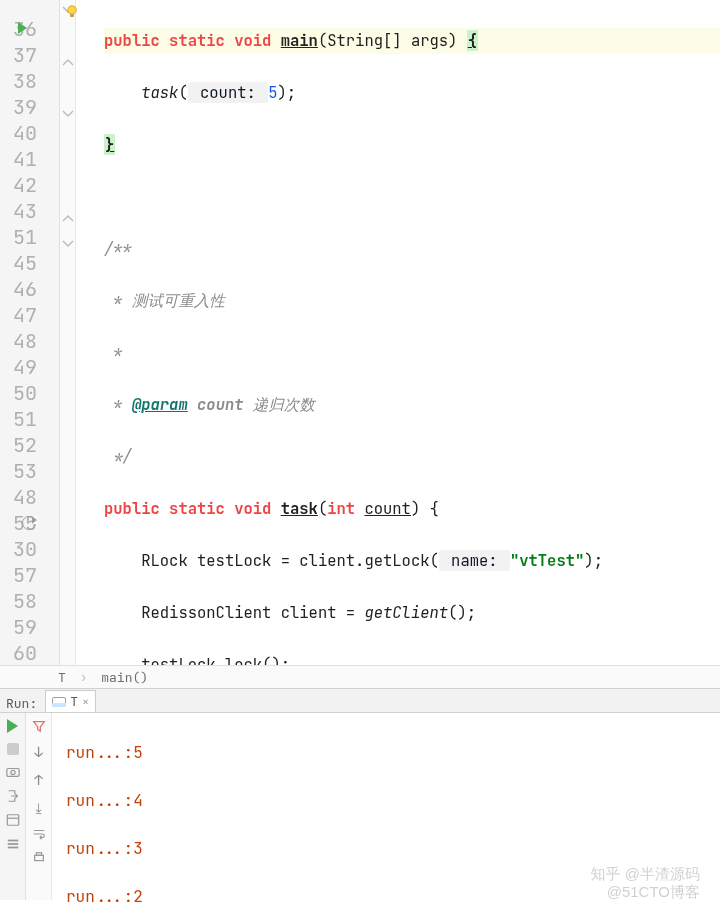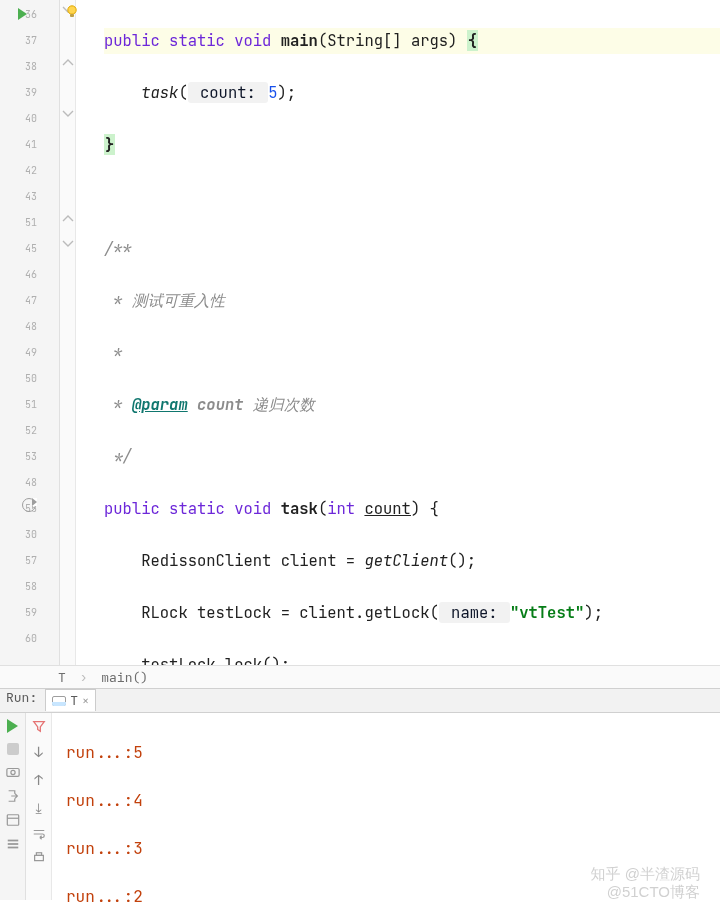--- a/index.html
+++ b/index.html
@@ -13,23 +13,23 @@
     overflow:hidden;
     position:relative;
   }
   .editor { display:flex; height:665px; overflow:hidden; }
   .gutter {
     background:#f5f5f5;
     width:60px;
     flex-shrink:0;
     text-align:right;
     color:#b0b0b0;
-    font-size:10px;
+    font-size:20px;
     line-height:26px;
-    padding-top:2px;
+    padding-top:16px;
     border-right:1px solid #e0e0e0;
     position:relative;
   }
   .gutter .ln { padding-right:22px; position:relative; height:26px; }
   .gutter .run-tri {
     position:absolute; left:18px; top:6px; width:0;height:0;
     border-top:6px solid transparent;
     border-bottom:6px solid transparent;
     border-left:9px solid #4caf50;
   }
@@ -49,22 +49,22 @@
     flex:1;
     padding-left:28px;
     padding-top:2px;
     line-height:26px;
     font-size:15.5px;
     white-space:pre;
     overflow:hidden;
   }
   .cline { height:26px; }
   .cline.hl { background:#fdfde7; }
-  .kw { color:#6d28d9; font-weight:400; }
-  .bold { font-weight:700; }
+  .kw { color:#ef4444; font-weight:700; }
+  .bold { font-weight:700;text-decoration:underline; }
   .ital { font-style:italic; }
   .bolditalic { font-weight:700; font-style:italic; }
   .hint { color:#0f172a; font-style:normal; background:#f2f2f2; padding:0 3px; border-radius:3px; }
   .cm { color:#8c8c8c; font-style:italic; }
   .doctag { color:#0f766e; font-style:italic; text-decoration:underline; font-weight:700;}
   .str { color:#067d17; font-weight:700;}
   .num { color:#1750eb; }
   .underline { text-decoration:underline; }
   .hlgreen { background:#ccf2cc; padding:0 1px;}
   .rerun {
@@ -83,21 +83,21 @@
     height:24px; line-height:24px;
     font-size:13px; color:#6e6e6e;
     padding-left:58px;
     border-top:1px solid #e0e0e0;
     border-bottom:1px solid #d0d0d0;
     background:#fafafa;
   }
   .breadcrumb .sep{ margin:0 6px; color:#bbb;}
 
   .runbar {
-    height:24px; display:flex; align-items:flex-start;
+    height:24px; display:flex; align-items:flex-end;
     font-size:13px; color:#5a5a5a;
     background:#f2f2f2;
     border-bottom:1px solid #d0d0d0;
     padding-left:6px;
   }
   .runbar .tab {
     display:flex;align-items:center;gap:4px;
     padding:2px 6px; background:#fff;
     margin-left:8px;
     border:1px solid #ccc;border-bottom:none;
@@ -208,22 +208,22 @@
 <div class="cline hl"><span class="kw">public static void </span><span class="bold">main</span><span>(String[] args) </span><span class="hlgreen bold">{</span></div>
 <div class="cline"><span>    </span><span class="ital">task</span><span>(</span><span class="hint"> count: </span><span class="num">5</span><span>);</span></div>
 <div class="cline"><span class="hlgreen bold">}</span></div>
 <div class="cline"></div>
 <div class="cline"><span class="cm">/**</span></div>
 <div class="cline"><span class="cm"> * 测试可重入性</span></div>
 <div class="cline"><span class="cm"> *</span></div>
 <div class="cline"><span class="cm"> * </span><span class="doctag">@param</span><span class="cm"> </span><span class="cm bolditalic">count</span><span class="cm"> 递归次数</span></div>
 <div class="cline"><span class="cm"> */</span></div>
 <div class="cline"><span class="kw">public static void </span><span class="bold">task</span><span>(</span><span class="kw">int </span><span class="underline">count</span><span>) {</span></div>
+<div class="cline"><span>    </span><span>RLock testLock = client.getLock(</span><span class="hint"> name: </span><span class="str">"vtTest"</span><span>);</span></div>
 <div class="cline"><span>    </span><span>RedissonClient client = </span><span class="ital">getClient</span><span>();</span></div>
-<div class="cline"><span>    </span><span>RLock testLock = client.getLock(</span><span class="hint"> name: </span><span class="str">"vtTest"</span><span>);</span></div>
 <div class="cline"><span>    </span><span>testLock.lock();</span></div>
 
 
 
 
 
 
 
 
 

